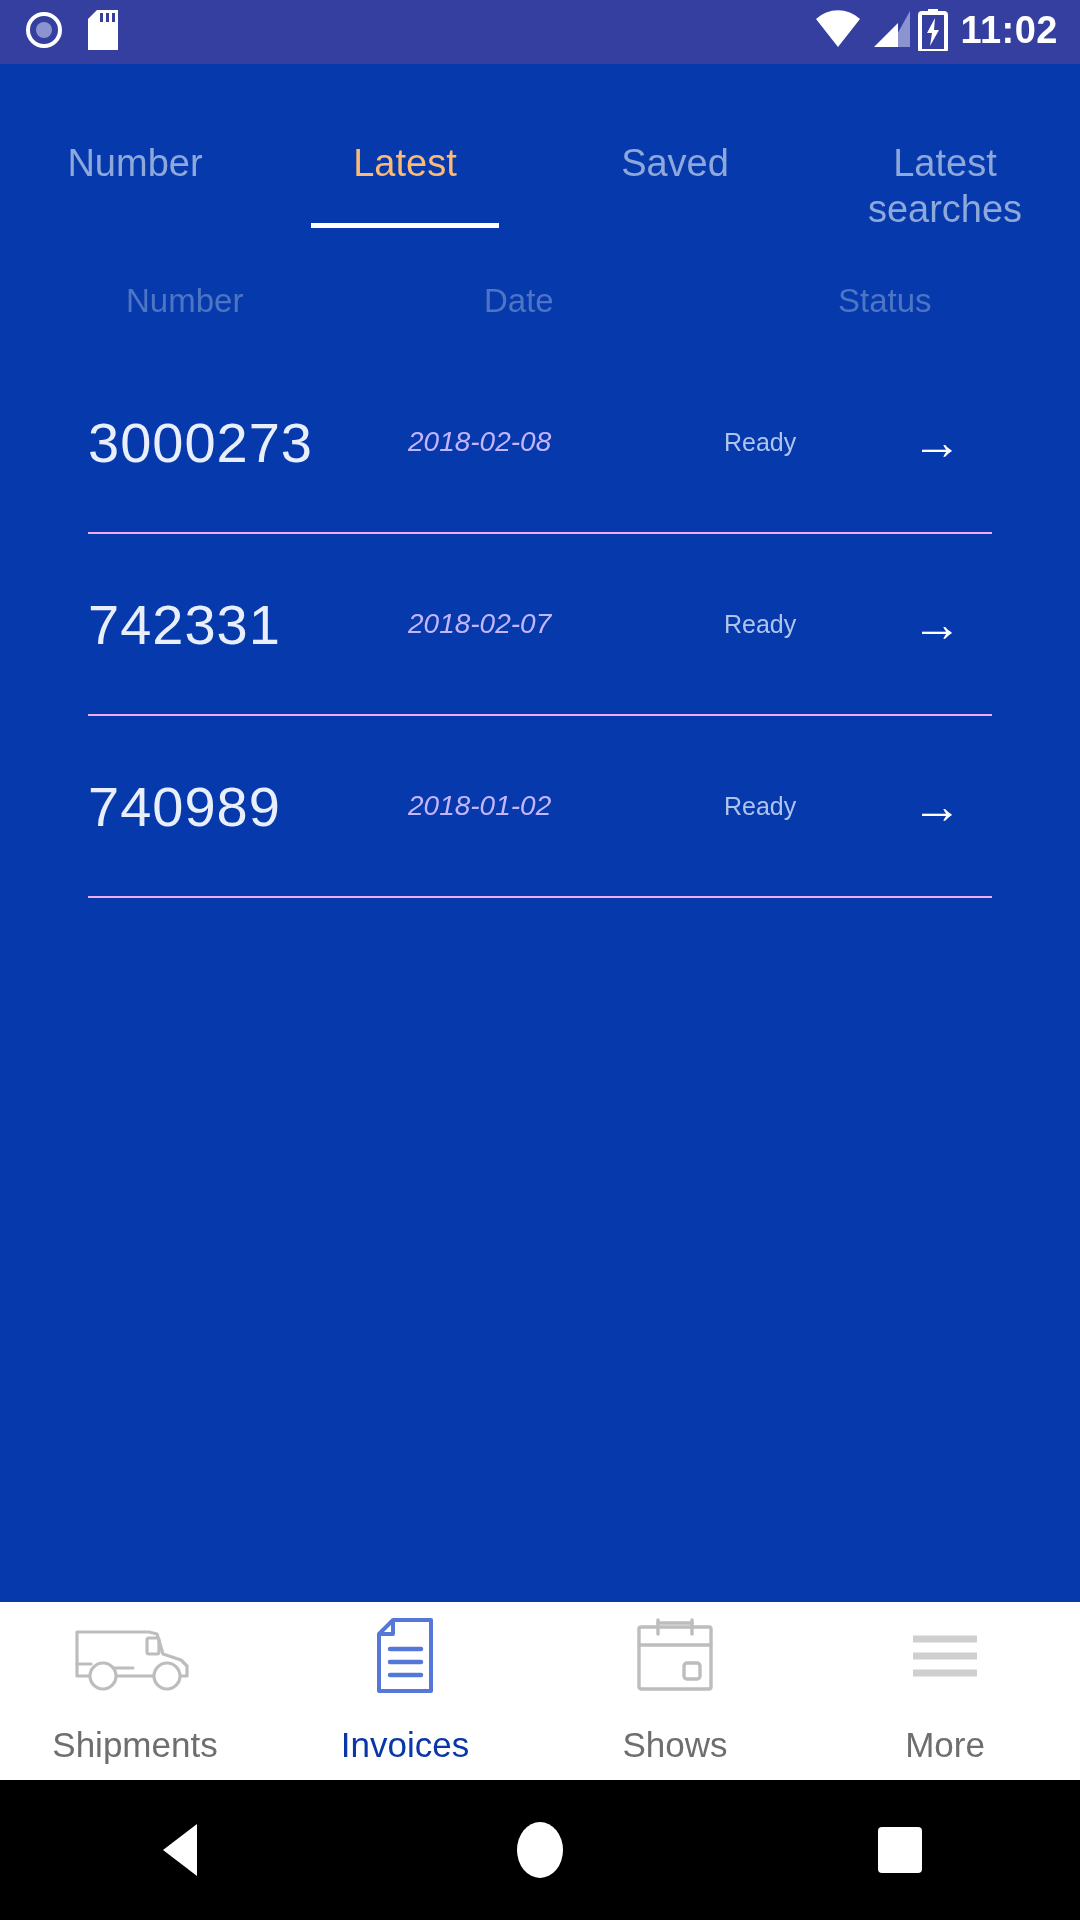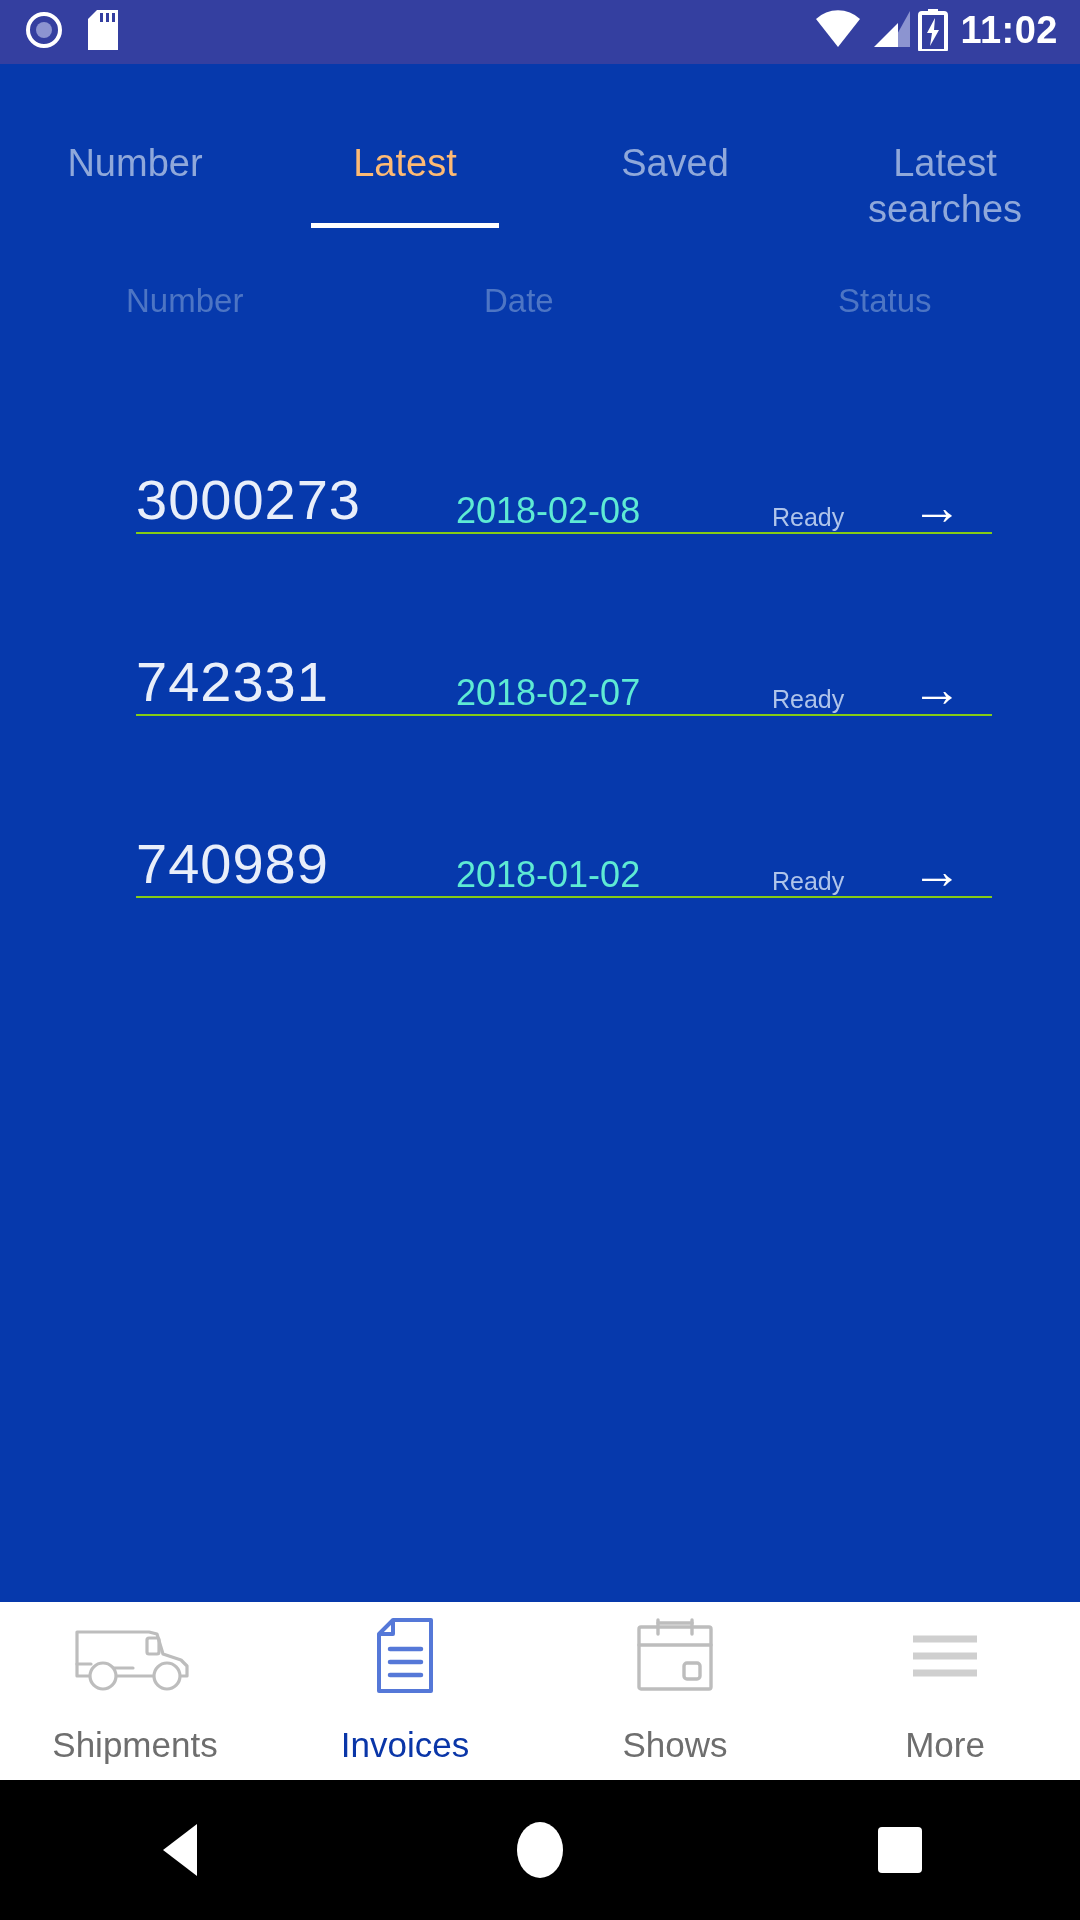--- a/index.html
+++ b/index.html
@@ -73,36 +73,36 @@
     font-size:33px;
     font-weight:normal;
     margin-left:38px;
   }
   .col-number { flex:0 0 320px; }
   .col-date   { flex:0 0 316px; }
   .col-status { flex:1 1 auto; }
   .col-arrow  { flex:0 0 110px; text-align:center; }
 
   .tr {
-    display:flex; align-items:flex-end;
+    display:flex; align-items:center;
     height:182px;
-    border-bottom:2px solid #84cc16;
-    margin-left:48px;
+    border-bottom:2px solid #f0abfc;
   }
   .cell-number {
     flex:0 0 320px;
     color:#E8EEFA;
     font-size:56px;
     font-weight:200;
     letter-spacing:1px;
   }
   .cell-date {
     flex:0 0 316px;
-    color:#5eead4;
-    font-size:36px;
+    color:#c4b5fd;
+    font-size:28px;
+    font-style:italic;
   }
   .cell-status {
     flex:1 1 auto;
     color:#AFC4EA;
     font-size:25px;
   }
   .cell-arrow {
     flex:0 0 110px;
     display:flex; align-items:center; justify-content:center;
   }

